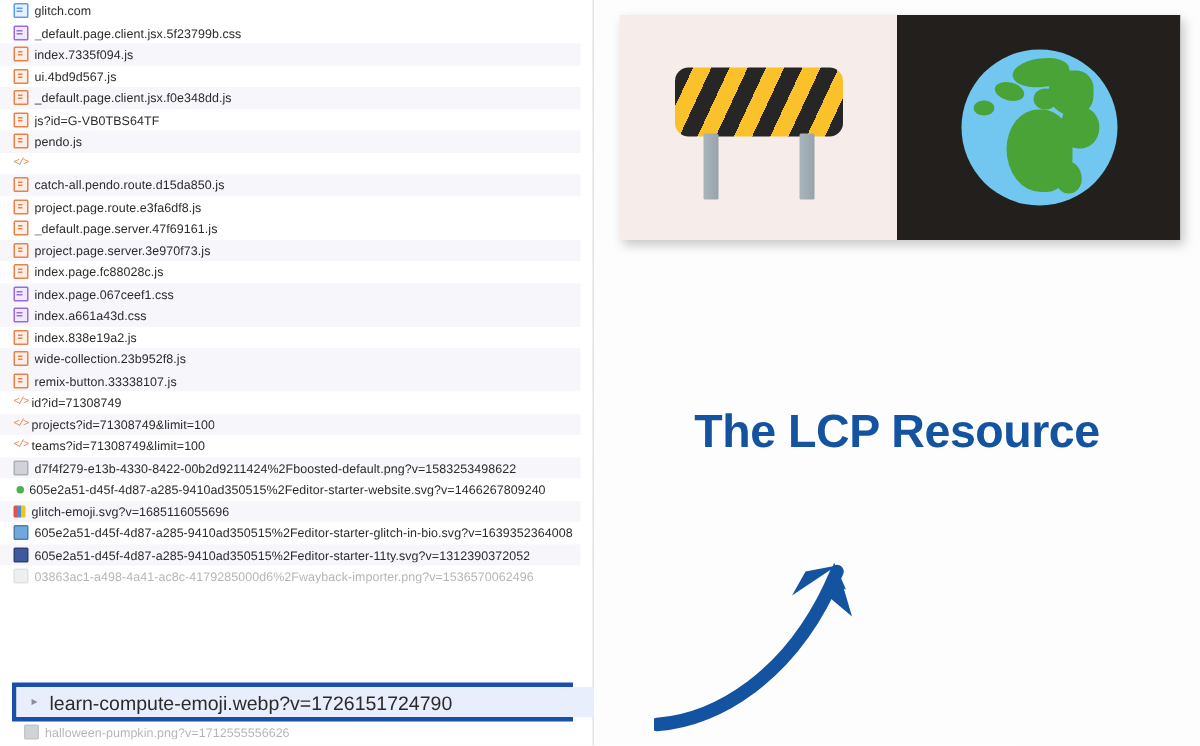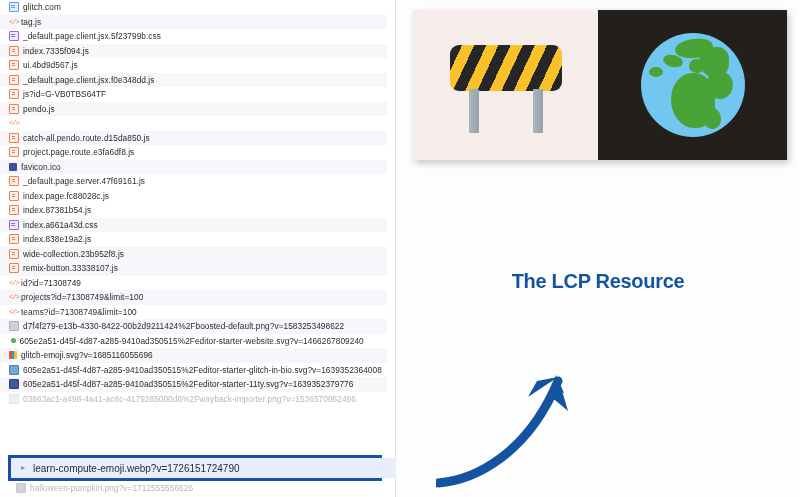--- a/index.html
+++ b/index.html
@@ -138,21 +138,21 @@
     position: absolute;
     left: 11px;
     top: 458px;
     width: 425px;
     height: 20px;
     background: #e8eefb;
     display: flex;
     align-items: center;
     padding-left: 10px;
     box-sizing: border-box;
-    font-size: 10px;
+    font-size: 13px;
     color: #2b2b2b;
     z-index: 41;
     white-space: nowrap;
   }
 
   
   #scrollbar-track {
     position: absolute;
     left: 387px;
     top: 0;
@@ -240,21 +240,21 @@
   .l6 { left: 48px; top: 26px; width: 16px; height: 14px; border-radius: 50%; }
   .l7 { left: 8px;  top: 34px; width: 14px; height: 10px; border-radius: 50%; }
   .l8 { left: 62px; top: 74px; width: 18px; height: 22px; border-radius: 45% 55% 50% 50%; transform: rotate(-10deg); }
 
   #lcp-title {
     position: absolute;
     left: 0;
     top: 270px;
     width: 404px;
     text-align: center;
-    font-size: 20px;
+    font-size: 31px;
     font-weight: bold;
     color: #14539f;
     letter-spacing: -0.3px;
     font-family: "Liberation Sans", sans-serif;
   }
   #lcp-arrow {
     position: absolute;
     left: 40px;
     top: 315px;
     width: 220px;
@@ -263,24 +263,20 @@
 </style>
 </head>
 <body>
 
 <div id="file-panel">
   <div class="file-list" id="file-list">
       <div class="file-row plain">
         <span class="row-icon ic-doc"></span>
         <span class="row-label">glitch.com</span>
       </div>
-      <div class="file-row alt">
-        <span class="row-icon ic-xhr"></span>
-        <span class="row-label">tag.js</span>
-      </div>
       <div class="file-row plain">
         <span class="row-icon ic-css"></span>
         <span class="row-label">_default.page.client.jsx.5f23799b.css</span>
       </div>
       <div class="file-row alt">
         <span class="row-icon ic-js"></span>
         <span class="row-label">index.7335f094.js</span>
       </div>
       <div class="file-row plain">
         <span class="row-icon ic-js"></span>
@@ -302,35 +298,35 @@
         <span class="row-icon ic-xhr"></span>
       </div>
       <div class="file-row alt">
         <span class="row-icon ic-js"></span>
         <span class="row-label">catch-all.pendo.route.d15da850.js</span>
       </div>
       <div class="file-row plain">
         <span class="row-icon ic-js"></span>
         <span class="row-label">project.page.route.e3fa6df8.js</span>
       </div>
-      <div class="file-row alt">
-        <span class="row-icon ic-favicon"></span>
-        <span class="row-label">favicon.ico</span>
-      </div>
       <div class="file-row plain">
         <span class="row-icon ic-js"></span>
         <span class="row-label">_default.page.server.47f69161.js</span>
       </div>
+      <div class="file-row alt">
+        <span class="row-icon ic-js"></span>
+        <span class="row-label">project.page.server.3e970f73.js</span>
+      </div>
       <div class="file-row plain">
         <span class="row-icon ic-js"></span>
         <span class="row-label">index.page.fc88028c.js</span>
       </div>
-      <div class="file-row plain">
-        <span class="row-icon ic-js"></span>
-        <span class="row-label">index.87381b54.js</span>
+      <div class="file-row alt">
+        <span class="row-icon ic-css"></span>
+        <span class="row-label">index.page.067ceef1.css</span>
       </div>
       <div class="file-row alt">
         <span class="row-icon ic-css"></span>
         <span class="row-label">index.a661a43d.css</span>
       </div>
       <div class="file-row plain">
         <span class="row-icon ic-js"></span>
         <span class="row-label">index.838e19a2.js</span>
       </div>
       <div class="file-row alt">
@@ -364,21 +360,21 @@
       <div class="file-row alt">
         <span class="row-icon ic-img-multi"></span>
         <span class="row-label">glitch-emoji.svg?v=1685116055696</span>
       </div>
       <div class="file-row plain">
         <span class="row-icon ic-img-blue"></span>
         <span class="row-label">605e2a51-d45f-4d87-a285-9410ad350515%2Feditor-starter-glitch-in-bio.svg?v=1639352364008</span>
       </div>
       <div class="file-row alt">
         <span class="row-icon ic-img-navy"></span>
-        <span class="row-label">605e2a51-d45f-4d87-a285-9410ad350515%2Feditor-starter-11ty.svg?v=1639352379776</span>
+        <span class="row-label">605e2a51-d45f-4d87-a285-9410ad350515%2Feditor-starter-11ty.svg?v=1312390372052</span>
       </div>
       <div class="file-row plain faded">
         <span class="row-icon ic-img-gray"></span>
         <span class="row-label">03863ac1-a498-4a41-ac8c-4179285000d6%2Fwayback-importer.png?v=1536570062496</span>
       </div>
     </div>
 
   <div id="scrollbar-track">
     
   </div>

